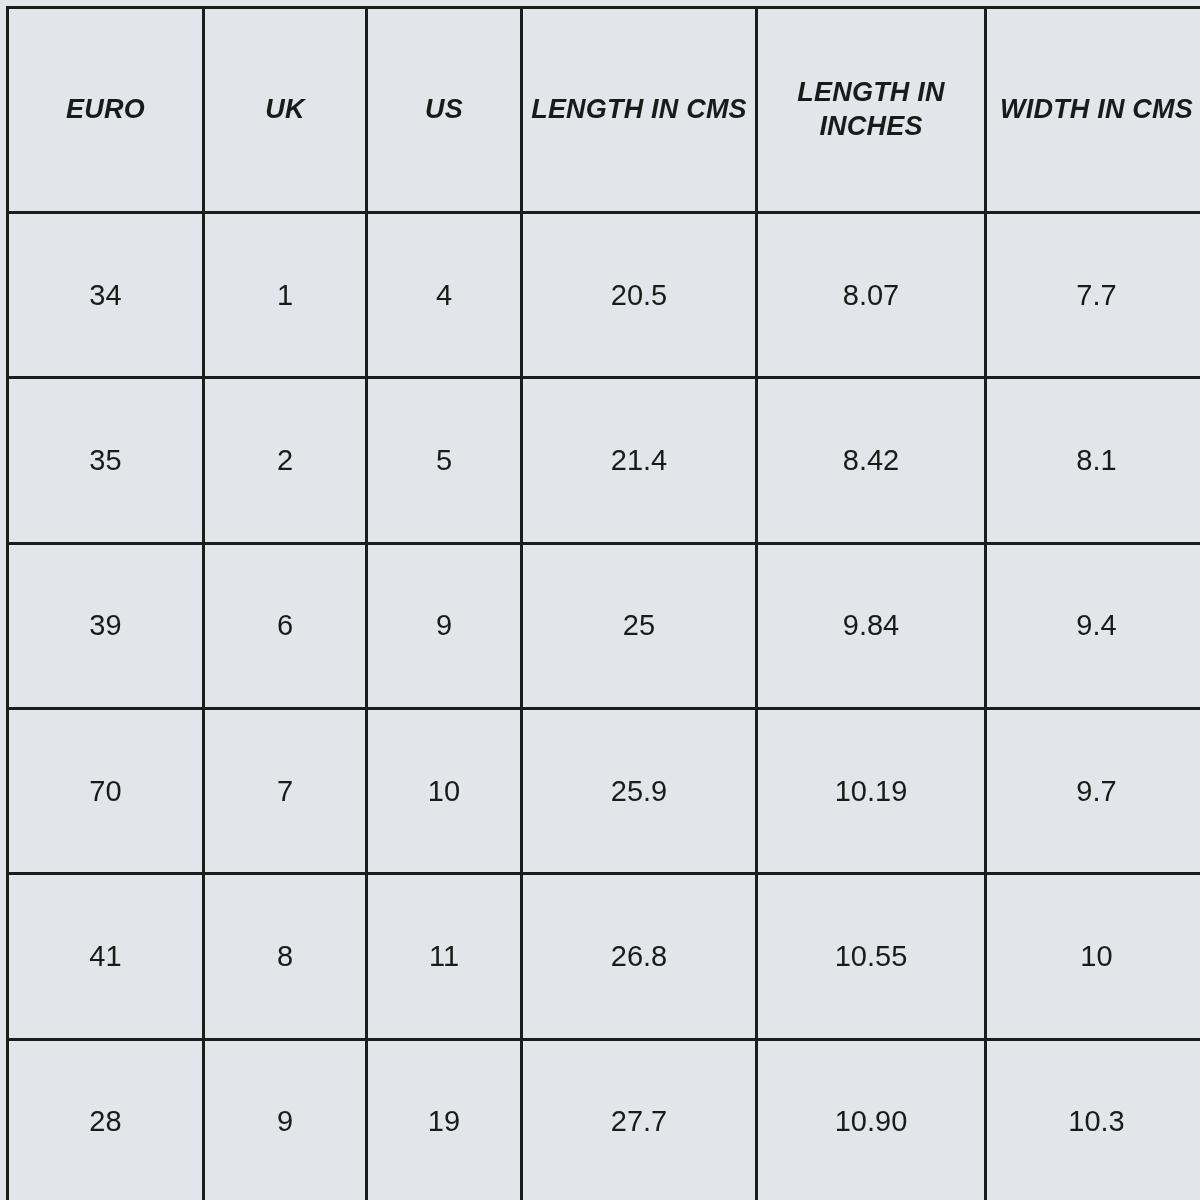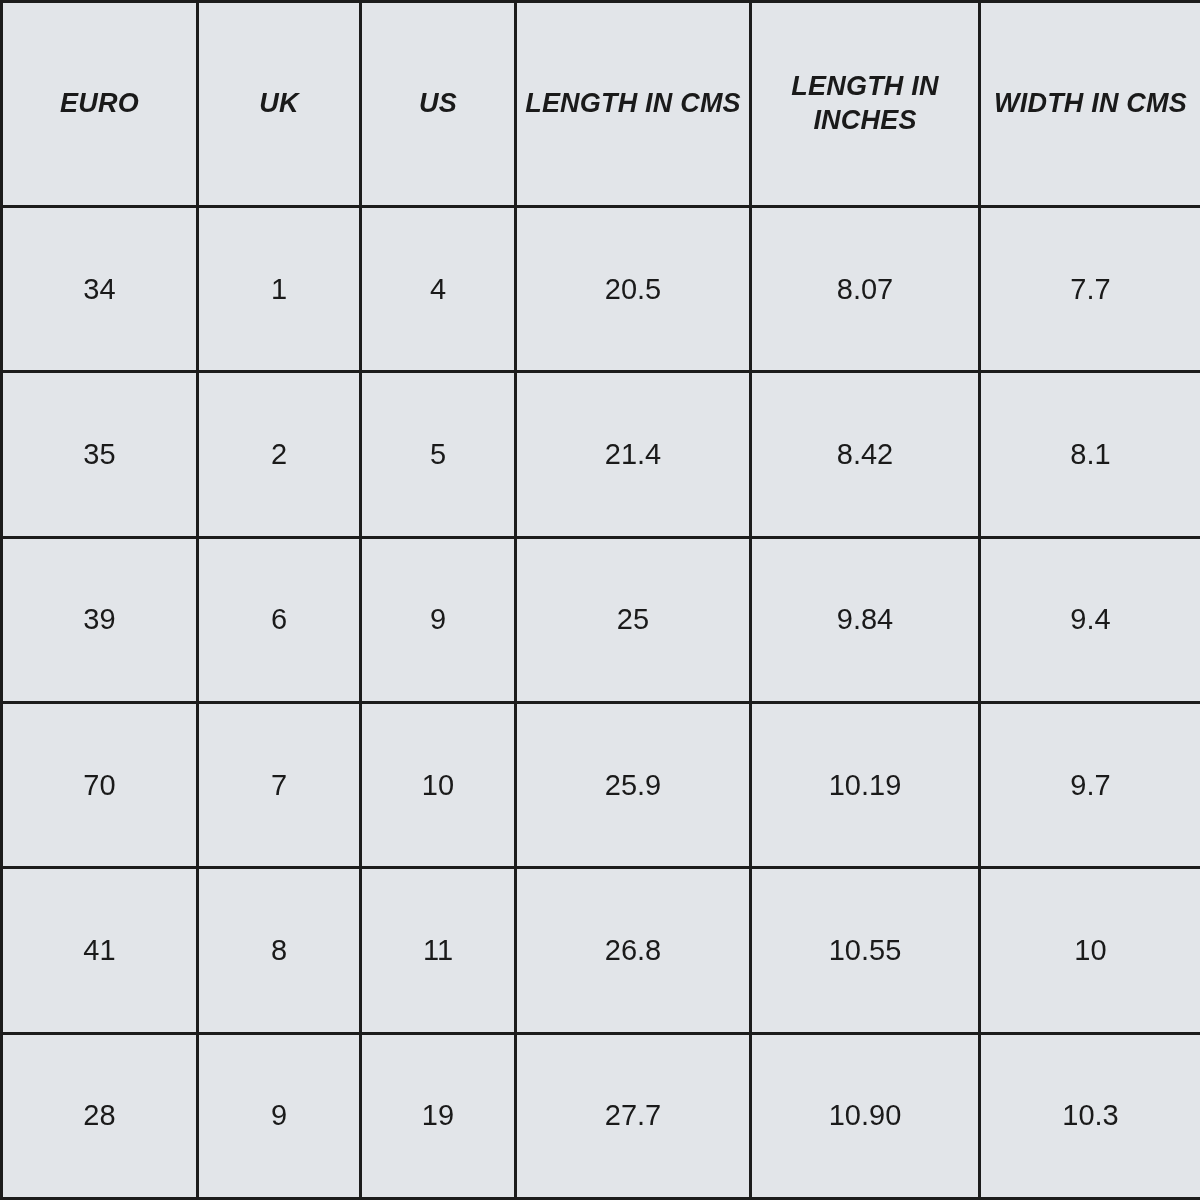--- a/index.html
+++ b/index.html
@@ -12,21 +12,21 @@
     height: 1200px;
     font-family: "Liberation Sans", sans-serif;
     color: #1a1a1a;
     overflow: hidden;
   }
   .sheet {
     width: 1200px;
     height: 1056px;
     background: #e2e5e9;
     box-sizing: border-box;
-    padding: 0;
+    padding: 6px;
     position: relative;
   }
   table.size-table {
     border-collapse: collapse;
     width: 1200px;
     height: 1200px;
     table-layout: fixed;
   }
   table.size-table td,
   table.size-table th {

